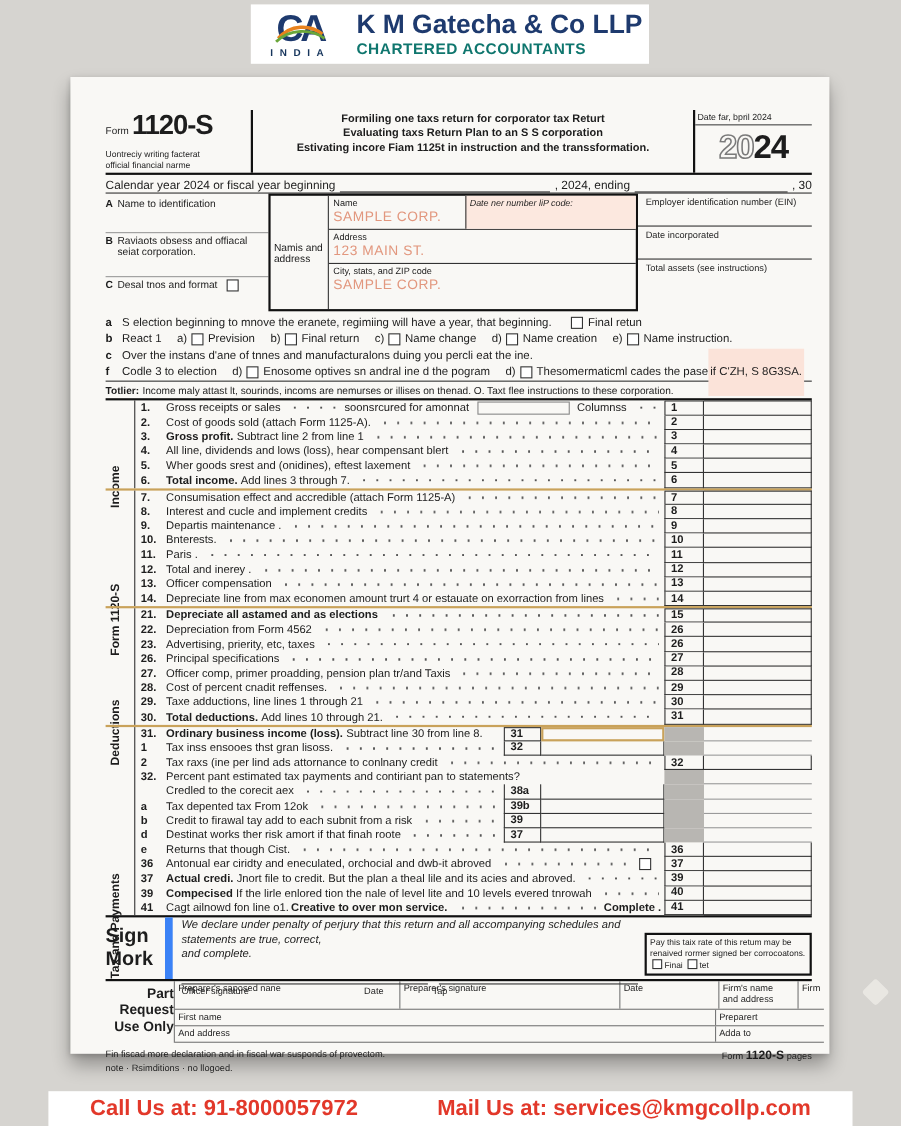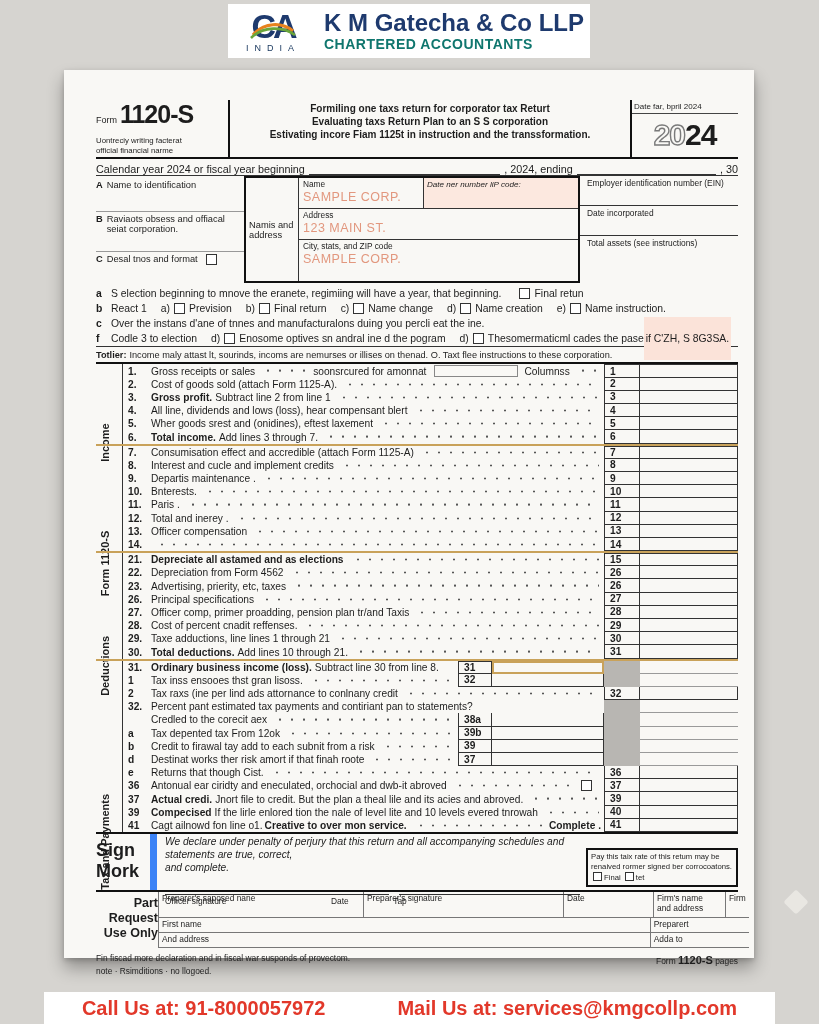--- a/index.html
+++ b/index.html
@@ -3,21 +3,21 @@
 <meta charset="utf-8">
 <style>
   html,body{margin:0;padding:0;width:819px;height:1024px;overflow:hidden;
     background:#d6d4d0;font-family:"Liberation Sans", sans-serif;color:#1d1d1d;}
   
   .brand-strip{position:absolute;top:4px;left:228px;width:362px;height:54px;background:#fff;
     display:flex;align-items:center;justify-content:center;gap:12px;}
   .logo{position:relative;width:78px;text-align:center;line-height:1;}
   .logo-ca{font-size:34px;font-weight:bold;color:#1e3a6e;letter-spacing:-3px;}
   .logo-swoosh{position:absolute;left:16px;top:10px;width:46px;height:22px;}
-  .logo-india{font-size:9px;font-weight:normal;letter-spacing:6px;color:#16355c;margin-top:1px;}
+  .logo-india{font-size:9px;font-weight:bold;letter-spacing:6px;color:#16355c;margin-top:1px;}
   .brand-text{text-align:left;line-height:1.1;}
   .brand-name{font-size:24px;font-weight:bold;color:#1e3a6e;}
   .brand-tag{font-size:14px;font-weight:bold;color:#0f766e;letter-spacing:.5px;}
   
   .paper{position:absolute;left:64px;top:70px;width:690px;height:888px;background:#f9f8f5;
     box-shadow:0 10px 16px rgba(0,0,0,.32),0 2px 5px rgba(0,0,0,.18);
     padding:30px 16px 0 32px;box-sizing:border-box;font-size:10.5px;}
   
   .fhead{display:flex;border-bottom:2px solid #111;}
   .fh-left{width:128px;border-right:2px solid #111;padding:2px 4px 2px 0;}
@@ -383,20 +383,21 @@
           </div>
         <div class="tr">
             <span class="rn">13.</span>
             <span class="rt">Officer compensation</span>
             <span class="dots"></span>
             <span class="nbox">13</span>
             <span class="amt"></span>
           </div>
         <div class="tr">
             <span class="rn">14.</span>
+            <span class="rt">Depreciate line from max economen amount trurt 4 or estauate on exorraction from lines</span>
             <span class="dots"></span>
             <span class="nbox">14</span>
             <span class="amt"></span>
           </div>
       </div>
     </div>
 
     <div class="sec">
       <div class="seclabel">Deductions</div>
       <div class="rows">

